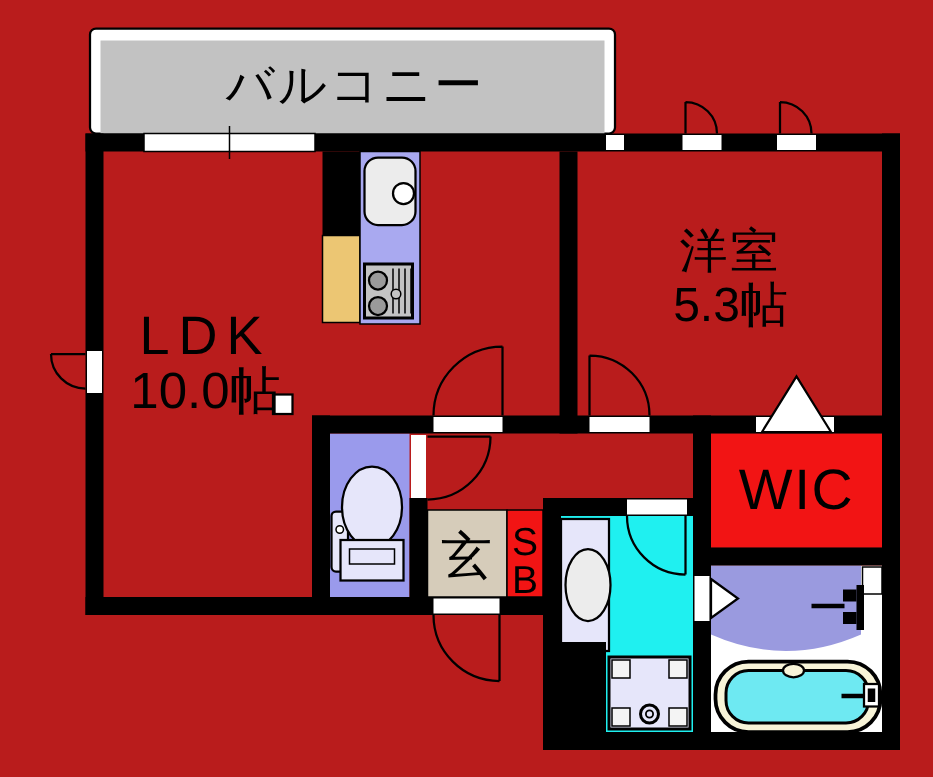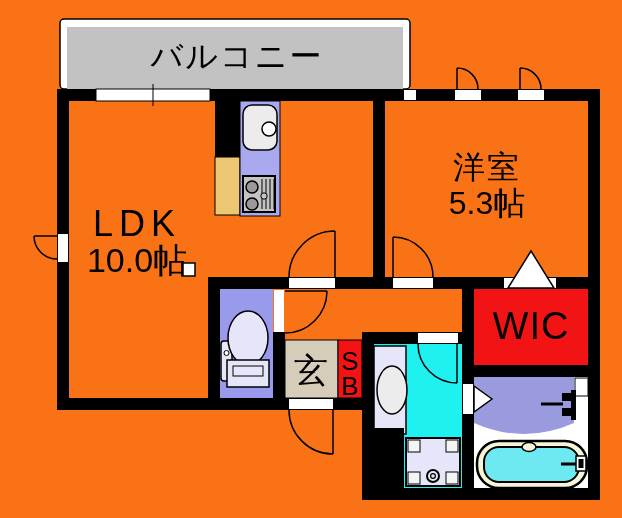--- a/index.html
+++ b/index.html
@@ -1,16 +1,16 @@
 <!DOCTYPE html>
 <html><head>
 <meta charset="utf-8">
 <style>
   html,body{margin:0;padding:0;background:#fff;}
-  .canvas{width:622px;height:518px;position:relative;background:#f97316;overflow:hidden;}
+  .canvas{width:622px;height:518px;position:relative;background:#b91c1c;overflow:hidden;}
   svg text{font-family:"Liberation Sans","DejaVu Sans",sans-serif;fill:#000;}
   .sym{stroke:#000;stroke-width:1.5;fill:none;}
   .thin{stroke:#000;stroke-width:1;fill:none;}
 </style>
 </head>
 <body>
 
 <div class="canvas">
 <svg width="622" height="518" viewBox="0 0 622 518">
 

